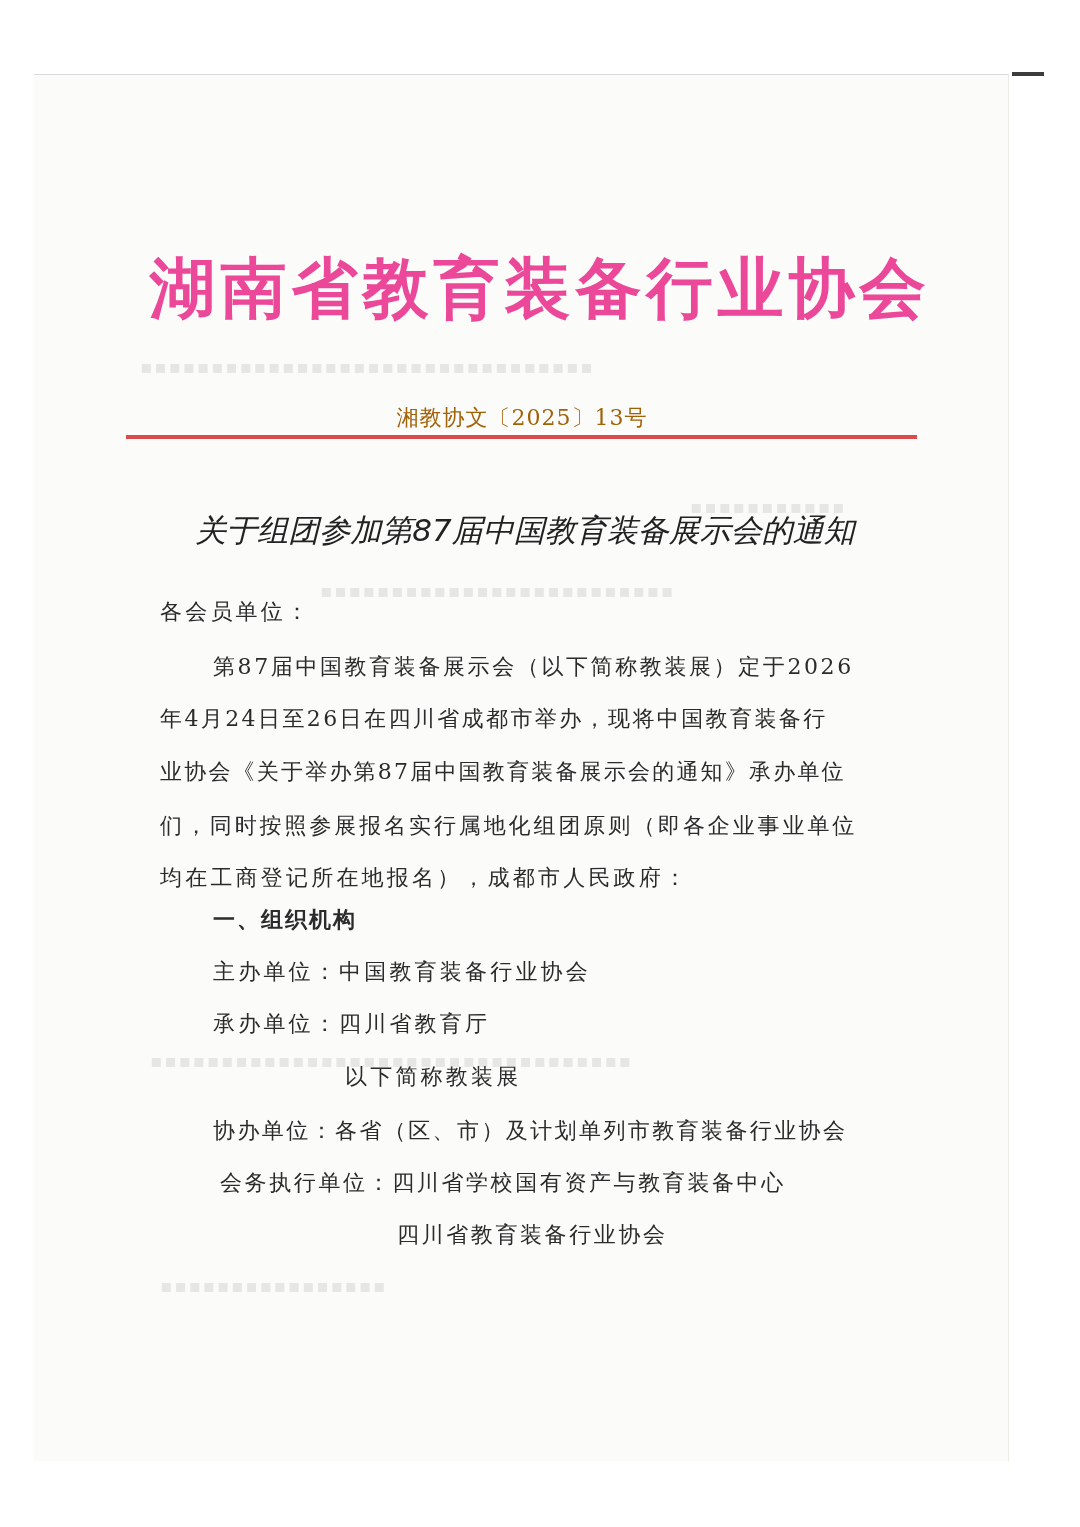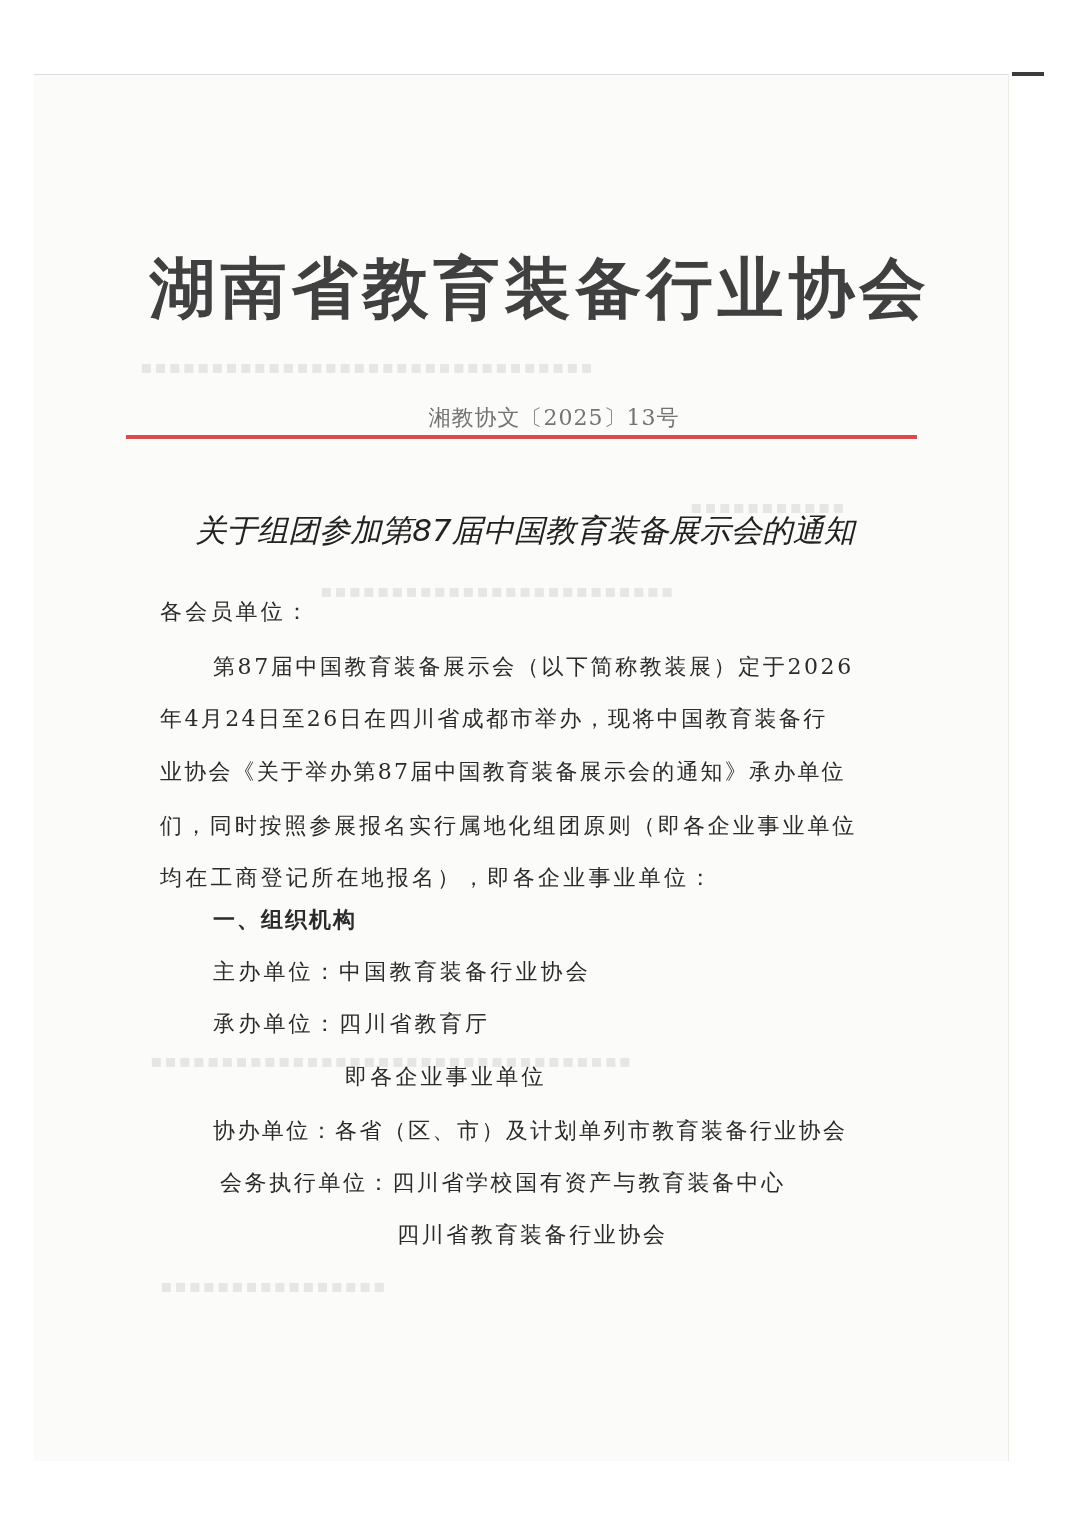--- a/index.html
+++ b/index.html
@@ -20,25 +20,25 @@
     background: #3c3c3c;
   }
   .bleed {
     position: absolute; color: #e6e6e4; font-size: 18px; letter-spacing: 2px;
     font-family: "DejaVu Sans", sans-serif; white-space: nowrap;
   }
   .org-title {
     position: absolute; left: 0; width: 1080px; top: 246px; text-align: center;
     font-family: "DejaVu Sans", "Liberation Sans", sans-serif;
     font-weight: bold; font-size: 66px; letter-spacing: 5px;
-    color: #404040; line-height: 86px;
+    color: #ec4899; line-height: 86px;
   }
   .doc-number {
     position: absolute; left: 0; width: 1044px; top: 402px; text-align: center;
-    font-size: 22px; color: #737373; letter-spacing: 1px; line-height: 32px; padding-left: 32px;
+    font-size: 22px; color: #a16207; letter-spacing: 1px; line-height: 32px;
   }
   .red-rule {
     position: absolute; left: 126px; top: 435px; width: 791px; height: 4px;
     background: #dc4b4b;
   }
   .notice-title {
     position: absolute; left: 0; width: 1050px; top: 508px; text-align: center;
     font-family: "DejaVu Sans", "Liberation Sans", sans-serif;
     font-size: 31px; color: #222; line-height: 44px; font-style: italic;
   }
@@ -68,32 +68,32 @@
 <div class="red-rule"></div>
 
 <div class="notice-title">关于组团参加第87届中国教育装备展示会的通知</div>
 
 <div class="line" style="left:160px;top:596px;">各会员单位：</div>
 
 <div class="line" style="left:213px;top:651px;letter-spacing:2.6px;">第87届中国教育装备展示会（以下简称教装展）定于2026</div>
 <div class="line" style="left:160px;top:703px;letter-spacing:2.4px;">年4月24日至26日在四川省成都市举办，现将中国教育装备行</div>
 <div class="line" style="left:160px;top:756px;letter-spacing:2.2px;">业协会《关于举办第87届中国教育装备展示会的通知》承办单位</div>
 <div class="line" style="left:160px;top:810px;letter-spacing:2.9px;">们，同时按照参展报名实行属地化组团原则（即各企业事业单位</div>
-<div class="line" style="left:160px;top:862px;">均在工商登记所在地报名），即各企业事业单位：</div>
+<div class="line" style="left:160px;top:862px;">均在工商登记所在地报名），成都市人民政府：</div>
 
 <div class="line heading" style="left:213px;top:904px;">一、组织机构</div>
 
 <div class="line" style="left:213px;top:956px;">
   <span>主办单位：</span><span>中国教育装备行业协会</span>
 </div>
 <div class="line" style="left:213px;top:1008px;">
   <span>承办单位：</span><span>四川省教育厅</span>
 </div>
 <div class="line" style="left:345px;top:1061px;">
-  <span>即各企业事业单位</span>
+  <span>以下简称教装展</span>
 </div>
 <div class="line" style="left:213px;top:1115px;letter-spacing:2.4px;">
   <span>协办单位：</span><span>各省（区、市）及计划单列市教育装备行业协会</span>
 </div>
 <div class="line" style="left:200px;top:1167px;letter-spacing:2.6px;margin-left:20px;">
   <span>会务执行单位：</span><span>四川省学校国有资产与教育装备中心</span>
 </div>
 <div class="line" style="left:397px;top:1219px;letter-spacing:2.6px;">
   <span>四川省教育装备行业协会</span>
 </div>

